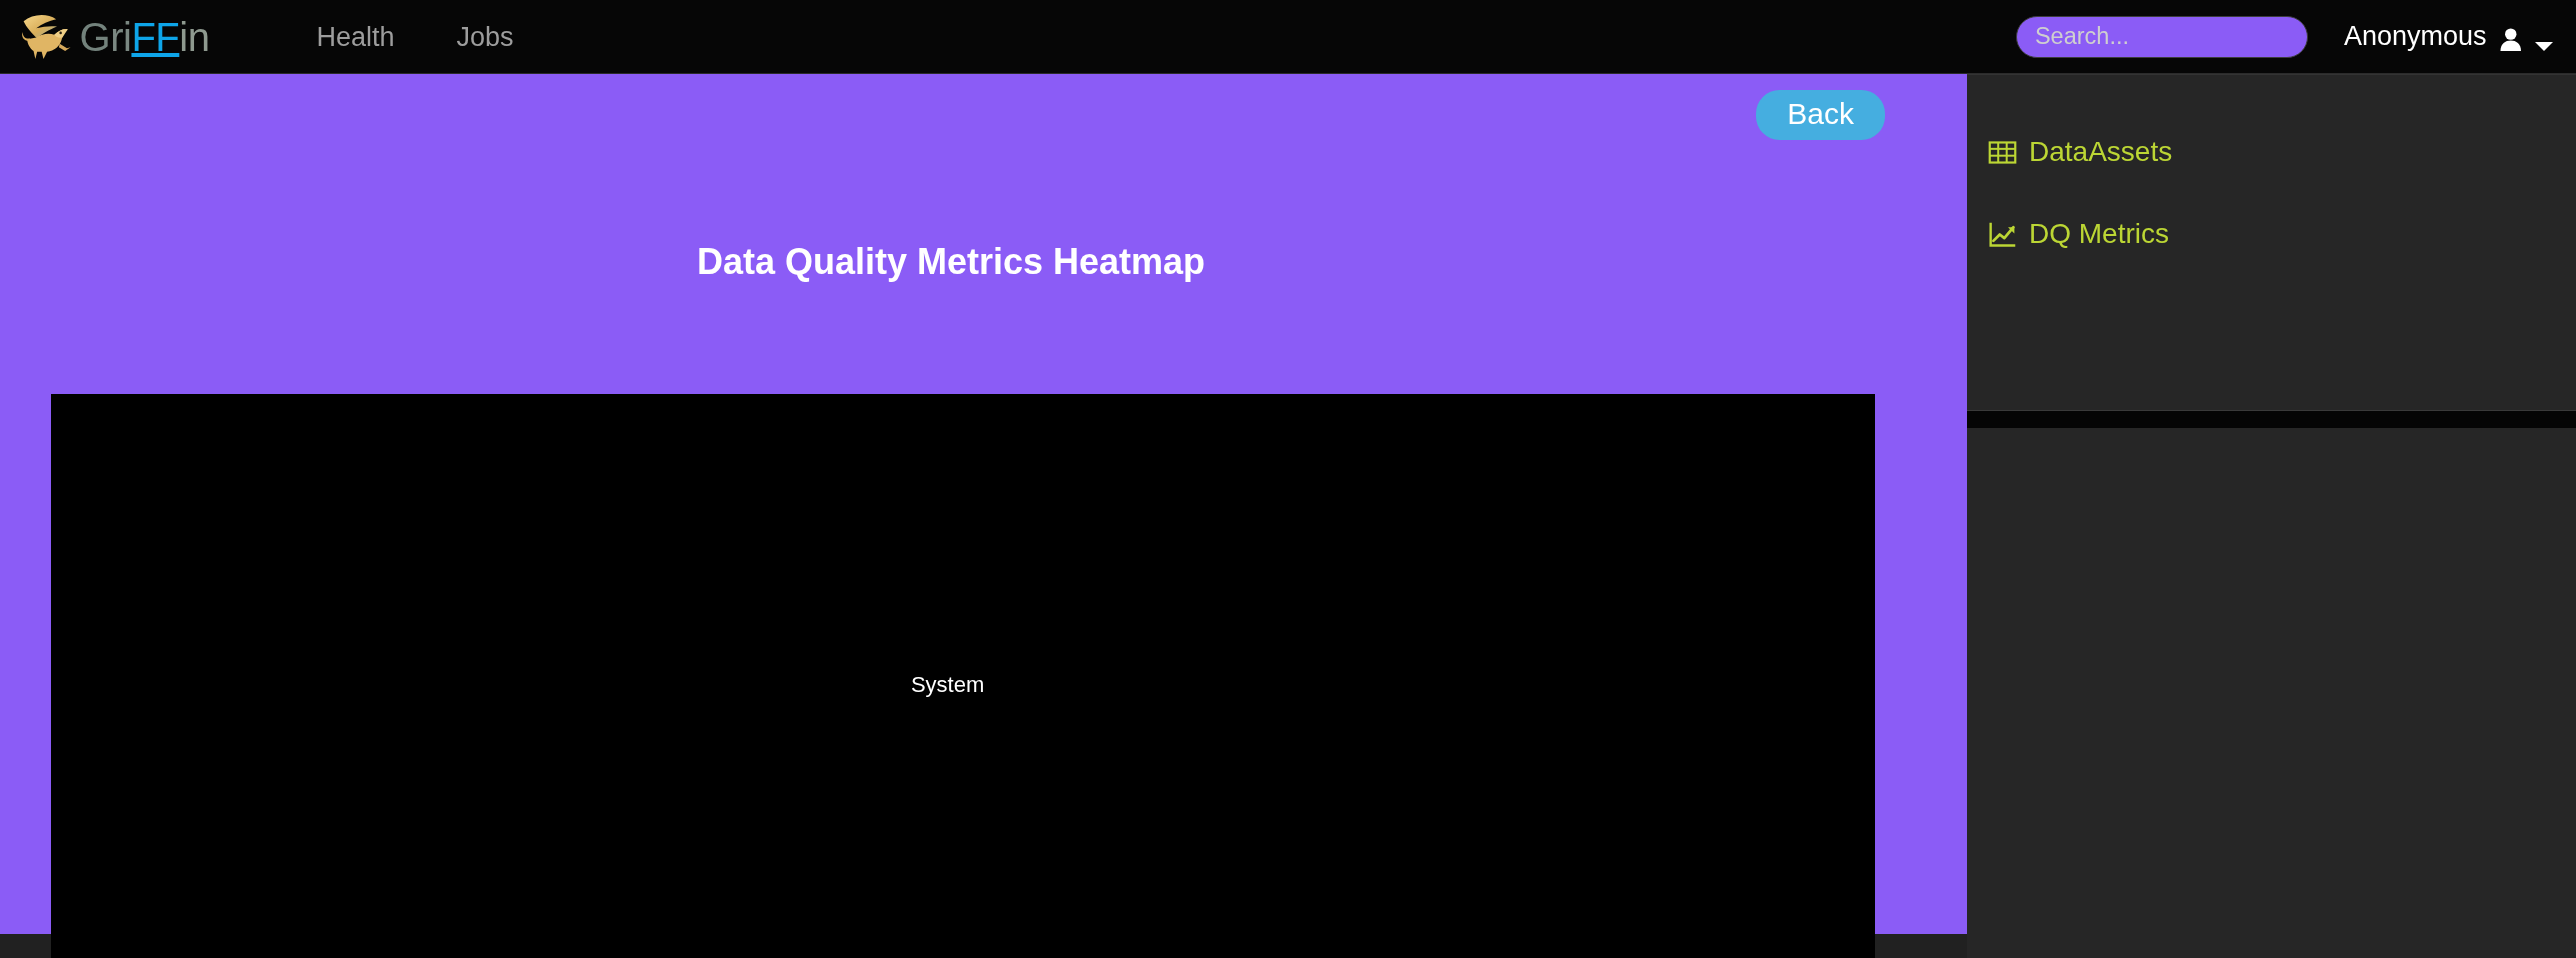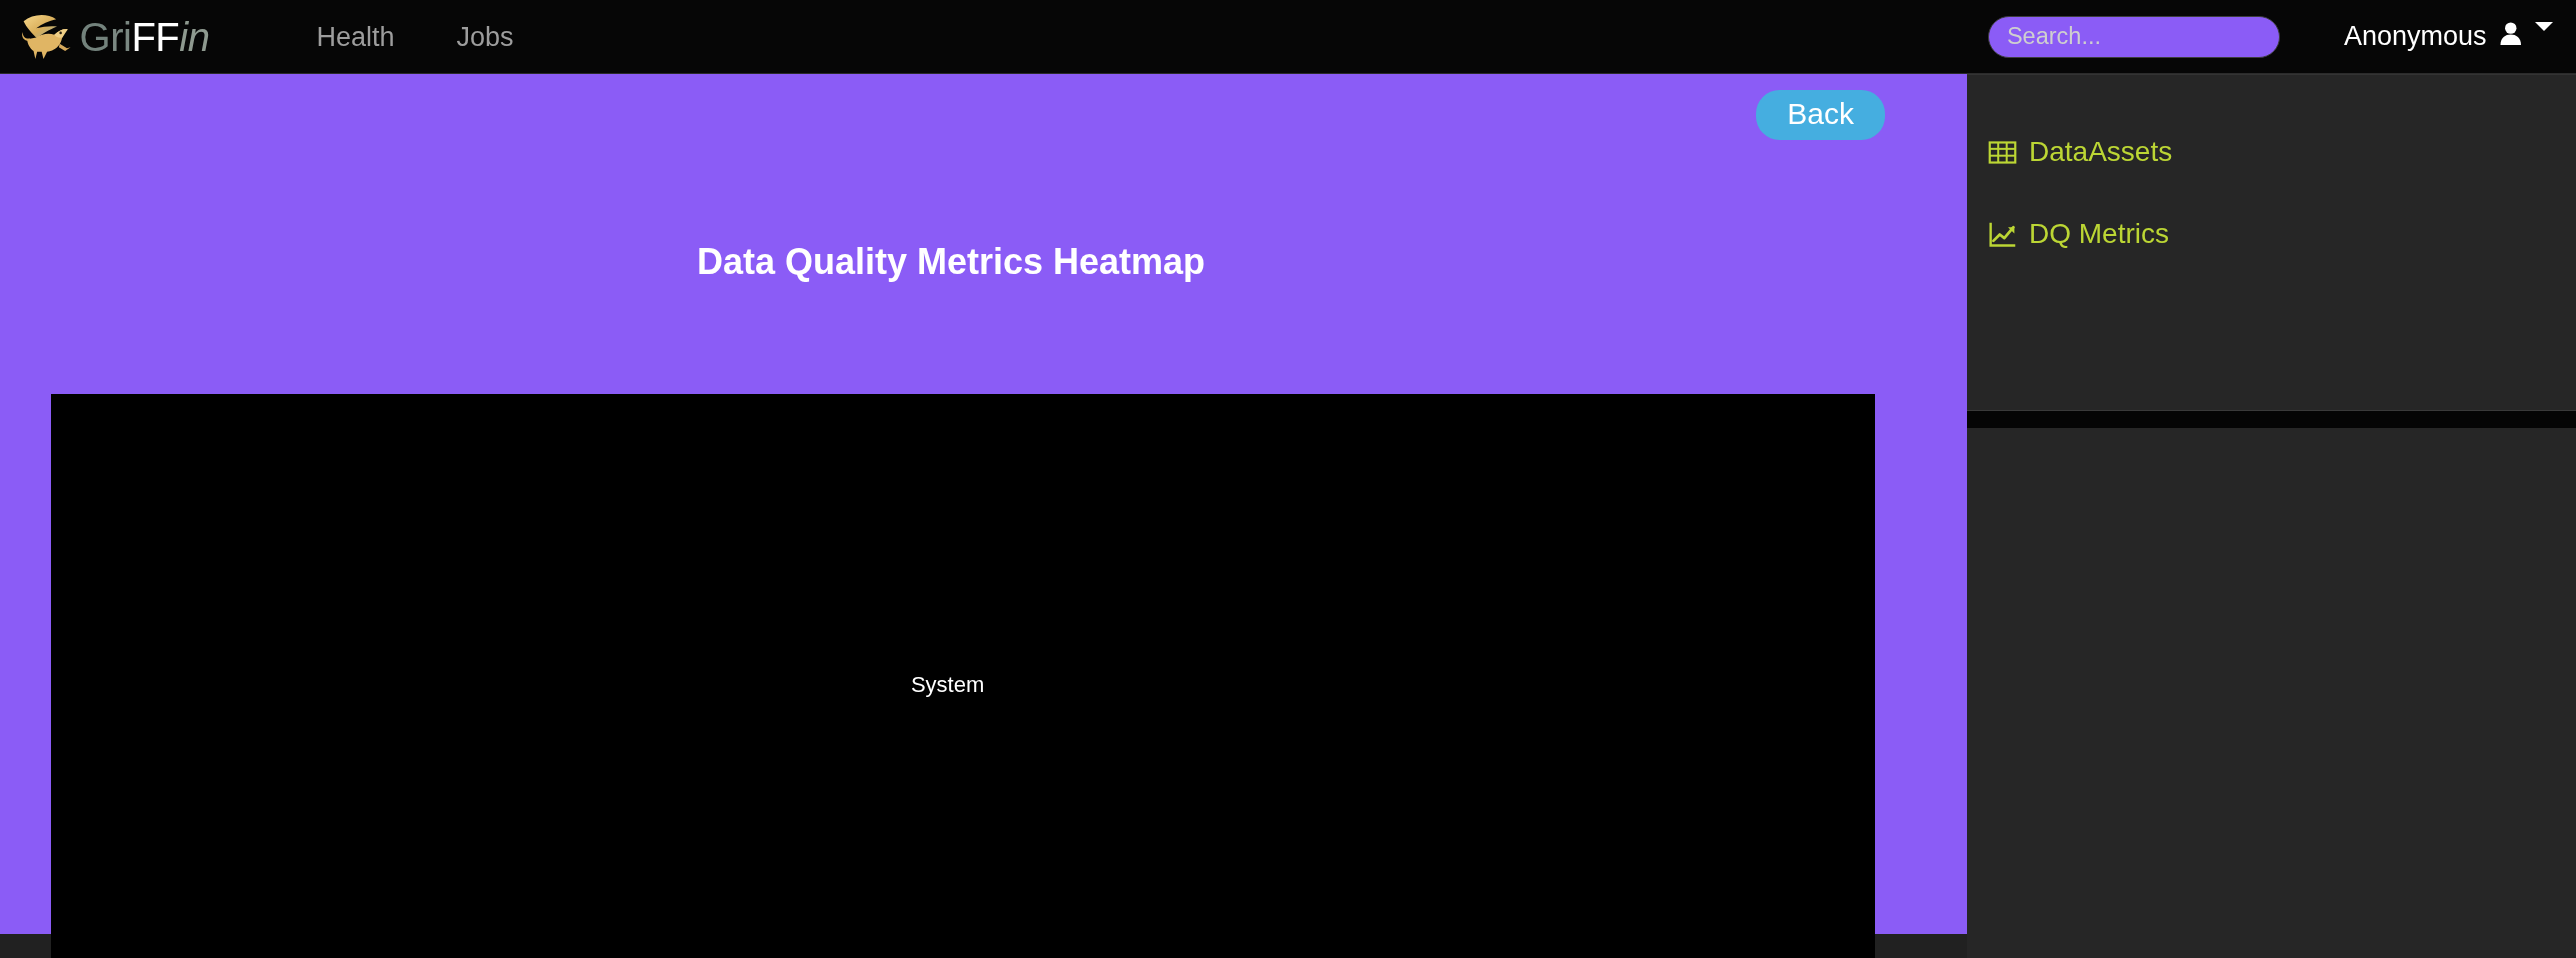--- a/index.html
+++ b/index.html
@@ -28,22 +28,22 @@
   #brand-mark { width: 56px; height: 49px; display: block; }
   #brand-text {
     font-size: 40px;
     letter-spacing: -0.5px;
     margin-left: 3.6px;
     line-height: 1;
     white-space: nowrap;
   }
   .bt-g  { color: #73827c; }
   .bt-ri { color: #7b8882; }
-  .bt-ff { color: #ffffff; }
-  .bt-in { color: #8e998f; font-style: italic; }
+  .bt-ff { color: #0ea5e9; text-decoration: underline; }
+  .bt-in { color: #8e998f; }
 
   #nav-links {
     display: flex; align-items: flex-end;
     margin-left: 76px; height: 74px;
   }
   .nav-link {
     color: #9d9d9d;
     font-size: 27px;
     padding: 0 31px;
     line-height: 74px;
@@ -64,22 +64,22 @@
     background: #8b5cf6;
     color: #f2f2f2;
     font-size: 23.5px;
     font-family: "Liberation Sans", sans-serif;
     padding: 0 18px;
     outline: none;
   }
   #search-input::placeholder { color: #cfcfcf; }
 
   #user-menu {
-    display: flex; align-items: flex-start;
-    margin-left: 64px;
+    display: flex; align-items: flex-end;
+    margin-left: 36px;
     cursor: pointer;
     white-space: nowrap;
   }
   #user-name { color: #ffffff; font-size: 27px; }
   #user-icon { margin-left: 12.7px; display: block; }
   #caret-icon { margin-left: 11.8px; display: block; }
 
   
   #content {
     position: absolute;

